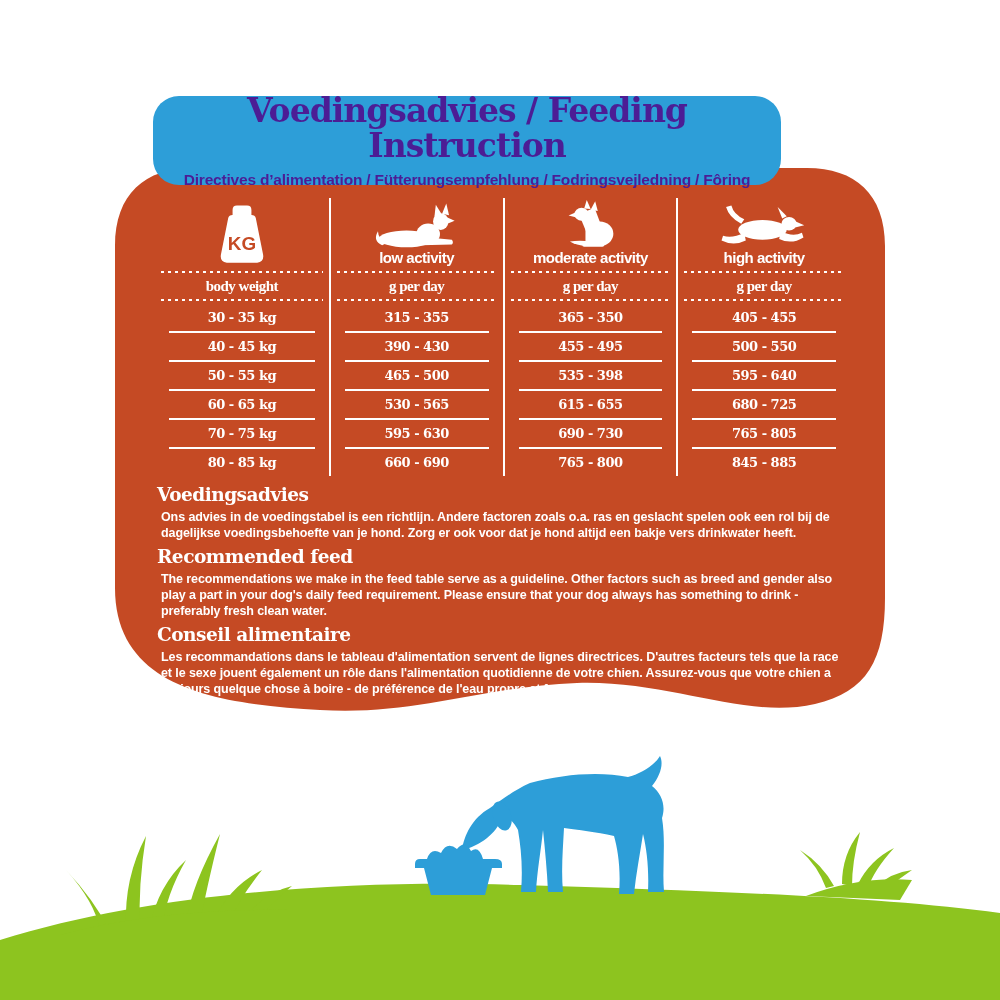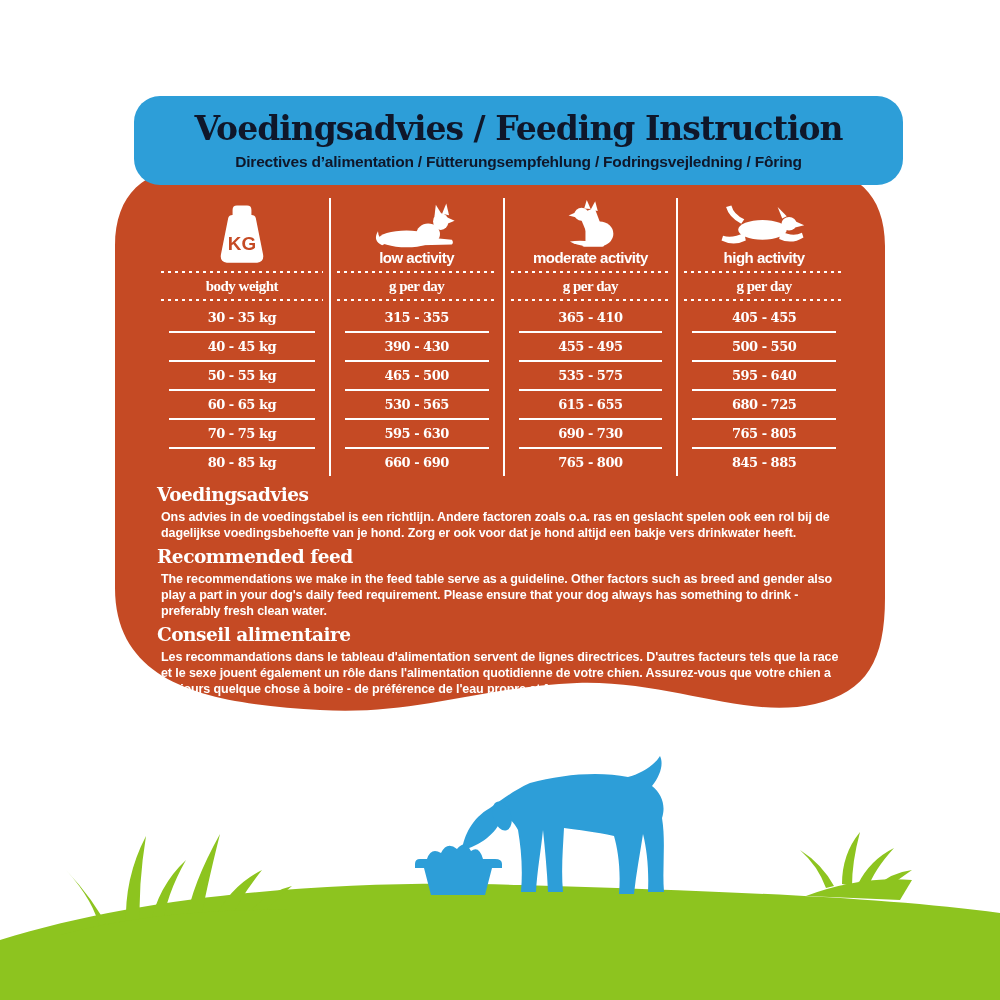--- a/index.html
+++ b/index.html
@@ -4,24 +4,24 @@
 <style>
   html,body{margin:0;padding:0;}
   body{
     width:1000px;height:1000px;background:#ffffff;position:relative;overflow:hidden;
     font-family:"Liberation Sans",sans-serif;
   }
   .canvas{position:absolute;inset:0;}
 
   
   .blue-header{
-    position:absolute;left:134px;top:96px;width:769px;height:89px;
+    position:absolute;left:153px;top:96px;width:628px;height:89px;
     background:#2d9ed8;border-radius:26px;z-index:3;
     display:flex;flex-direction:column;align-items:center;justify-content:center;
-    color:#0f172a;text-align:center;
+    color:#4c1d95;text-align:center;
   }
   .blue-header .title{
     font-family:"DejaVu Serif",serif;font-weight:bold;font-size:33px;
     letter-spacing:-1px;line-height:1.05;margin-top:2px;
   }
   .blue-header .subtitle{
     font-size:15.5px;font-weight:bold;letter-spacing:-0.2px;margin-top:7px;
   }
 
   
@@ -158,25 +158,25 @@
               <path d="M46 5 L53 -8 L57 7 Z"></path>
               <rect x="38" y="30" width="10" height="28" rx="4"></rect>
               <rect x="33" y="56" width="34" height="6" rx="3"></rect>
               <path d="M48 60 Q26 62 14 54 Q28 52 48 54 Z"></path>
             </svg>
           </div>
           <div class="activity-label">moderate activity</div>
           <div class="dashed"></div>
           <div class="sublabel">g per day</div>
           <div class="dashed"></div>
-          <div class="cell">365 - 410</div>
+          <div class="cell">365 - 350</div>
           <div class="rowsep"></div>
           <div class="cell">455 - 495</div>
           <div class="rowsep"></div>
-          <div class="cell">535 - 575</div>
+          <div class="cell">535 - 398</div>
           <div class="rowsep"></div>
           <div class="cell">615 - 655</div>
           <div class="rowsep"></div>
           <div class="cell">690 - 730</div>
           <div class="rowsep"></div>
           <div class="cell">765 - 800</div>
         </div>
 
         <div class="col">
           <div class="icon-cell">

